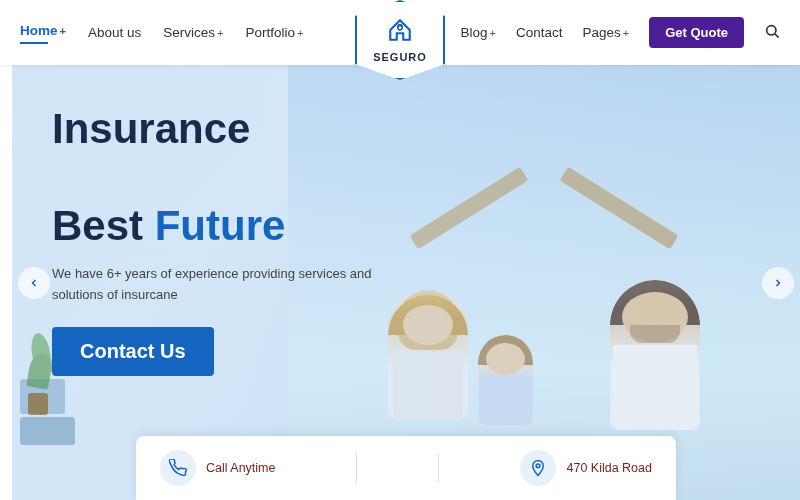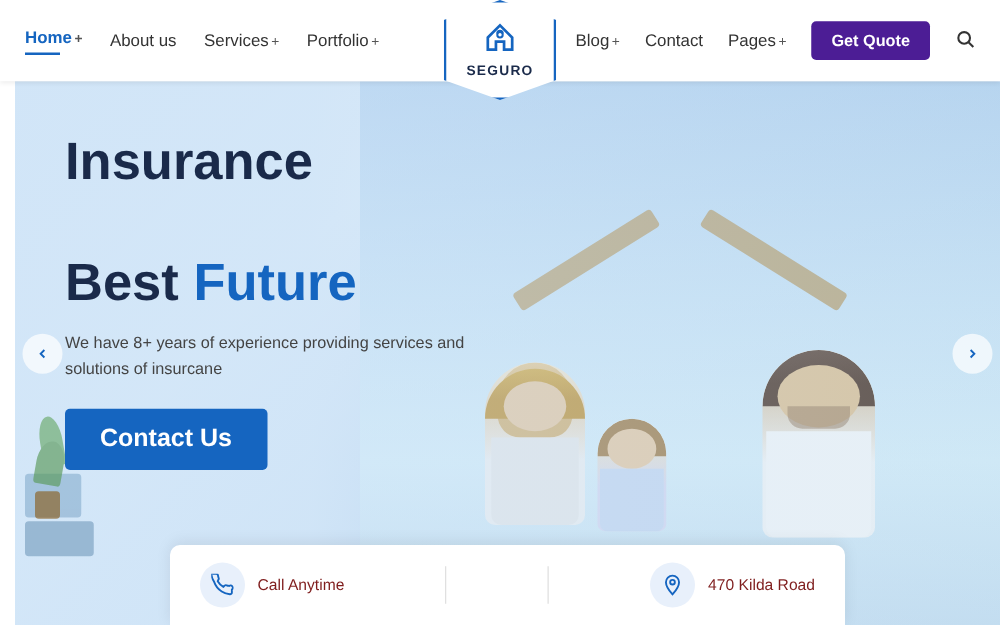--- a/index.html
+++ b/index.html
@@ -342,21 +342,21 @@
     <div style="width:22px;height:35px;background:#5a9a5a;border-radius:50% 50% 10% 10%;transform:rotate(10deg);margin-left:5px;margin-top:-20px;"></div>
     <div style="width:20px;height:22px;background:#8b6020;border-radius:3px;margin:5px auto 0;"></div>
   </div>
 
   <div class="hero-content">
     <h1 class="hero-title">
       <span>Insurance</span><br>
       <br>
       <span>Best </span><span class="highlight">Future</span>
     </h1>
-    <p class="hero-subtitle">We have 8+ years of experience providing services and solutions of insurcane</p>
+    <p class="hero-subtitle">We have 6+ years of experience providing services and solutions of insurcane</p>
     <button class="btn-contact">Contact Us</button>
   </div>
 
   <div class="nav-arrow nav-arrow-left">
     <svg width="12" height="12" viewBox="0 0 24 24" fill="none" stroke="#1565c0" stroke-width="3">
       <polyline points="15 18 9 12 15 6"></polyline>
     </svg>
   </div>
 
   <div class="nav-arrow nav-arrow-right">

